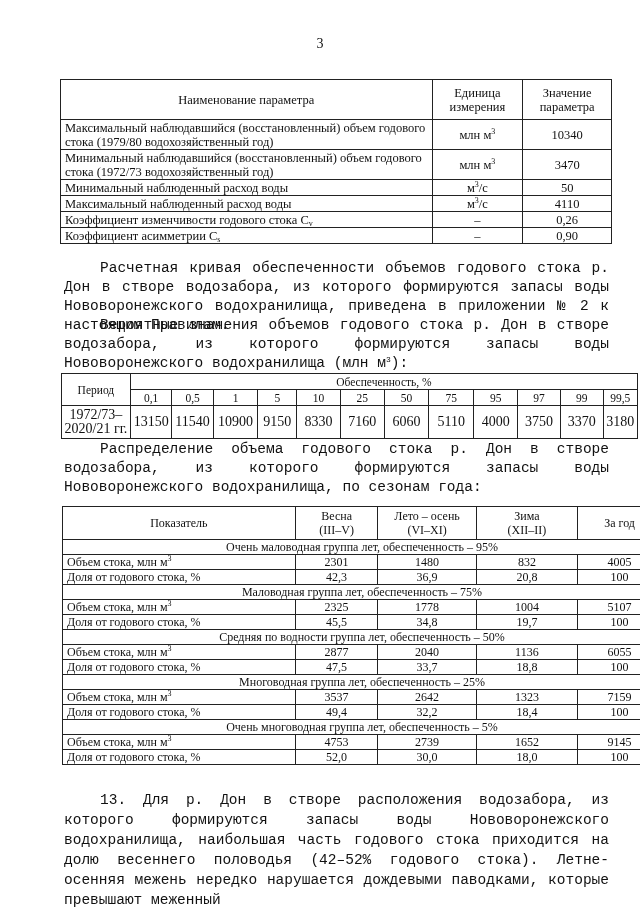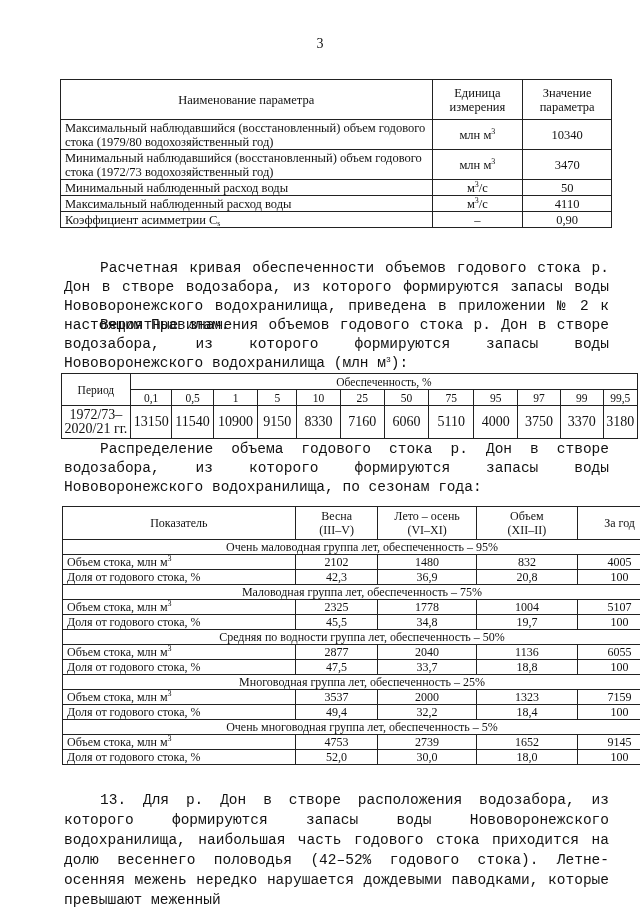--- a/index.html
+++ b/index.html
@@ -72,20 +72,25 @@
   </tr>
   <tr>
     <td>Минимальный наблюденный расход воды</td>
     <td class="c"><span>м</span><sup>3</sup><span>/с</span></td>
     <td class="c">50</td>
   </tr>
   <tr>
     <td>Максимальный наблюденный расход воды</td>
     <td class="c"><span>м</span><sup>3</sup><span>/с</span></td>
     <td class="c">4110</td>
+  </tr>
+  <tr>
+    <td><span>Коэффициент изменчивости годового стока C</span><sub>v</sub></td>
+    <td class="c">–</td>
+    <td class="c">0,26</td>
   </tr>
   <tr>
     <td><span>Коэффициент асимметрии C</span><sub>s</sub></td>
     <td class="c">–</td>
     <td class="c">0,90</td>
   </tr>
 </tbody>
   </table>
 
 <div class="para" style="top:259px;"><span class="ind"></span><span>Расчетная кривая обеспеченности объемов годового стока р. Дон в створе водозабора, из которого формируются запасы воды Нововоронежского водохранилища, приведена в приложении № 2 к настоящим Правилам.</span></div>
@@ -153,31 +158,31 @@
       <col style="width:75px">
       <col style="width:89px">
       <col style="width:92px">
       <col style="width:76px">
   </colgroup>
   <tbody>
       <tr>
     <th>Показатель</th>
     <th><span>Весна</span><br><span>(III–V)</span></th>
     <th><span>Лето – осень</span><br><span>(VI–XI)</span></th>
-    <th><span>Объем</span><br><span>(XII–II)</span></th>
+    <th><span>Зима</span><br><span>(XII–II)</span></th>
     <th>За год</th>
   </tr>
   </tbody>
     <tbody id="t3-body">
       <tr>
         <td class="grp" colspan="5">Очень маловодная группа лет, обеспеченность – 95%</td>
       </tr>
       <tr>
         <td><span>Объем стока, млн м</span><sup>3</sup></td>
-        <td class="c">2102</td>
+        <td class="c">2301</td>
         <td class="c">1480</td>
         <td class="c">832</td>
         <td class="c">4005</td>
       </tr>
       <tr>
         <td>Доля от годового стока, %</td>
         <td class="c">42,3</td>
         <td class="c">36,9</td>
         <td class="c">20,8</td>
         <td class="c">100</td>
@@ -215,21 +220,21 @@
         <td class="c">33,7</td>
         <td class="c">18,8</td>
         <td class="c">100</td>
       </tr>
       <tr>
         <td class="grp" colspan="5">Многоводная группа лет, обеспеченность – 25%</td>
       </tr>
       <tr>
         <td><span>Объем стока, млн м</span><sup>3</sup></td>
         <td class="c">3537</td>
-        <td class="c">2000</td>
+        <td class="c">2642</td>
         <td class="c">1323</td>
         <td class="c">7159</td>
       </tr>
       <tr>
         <td>Доля от годового стока, %</td>
         <td class="c">49,4</td>
         <td class="c">32,2</td>
         <td class="c">18,4</td>
         <td class="c">100</td>
       </tr>

